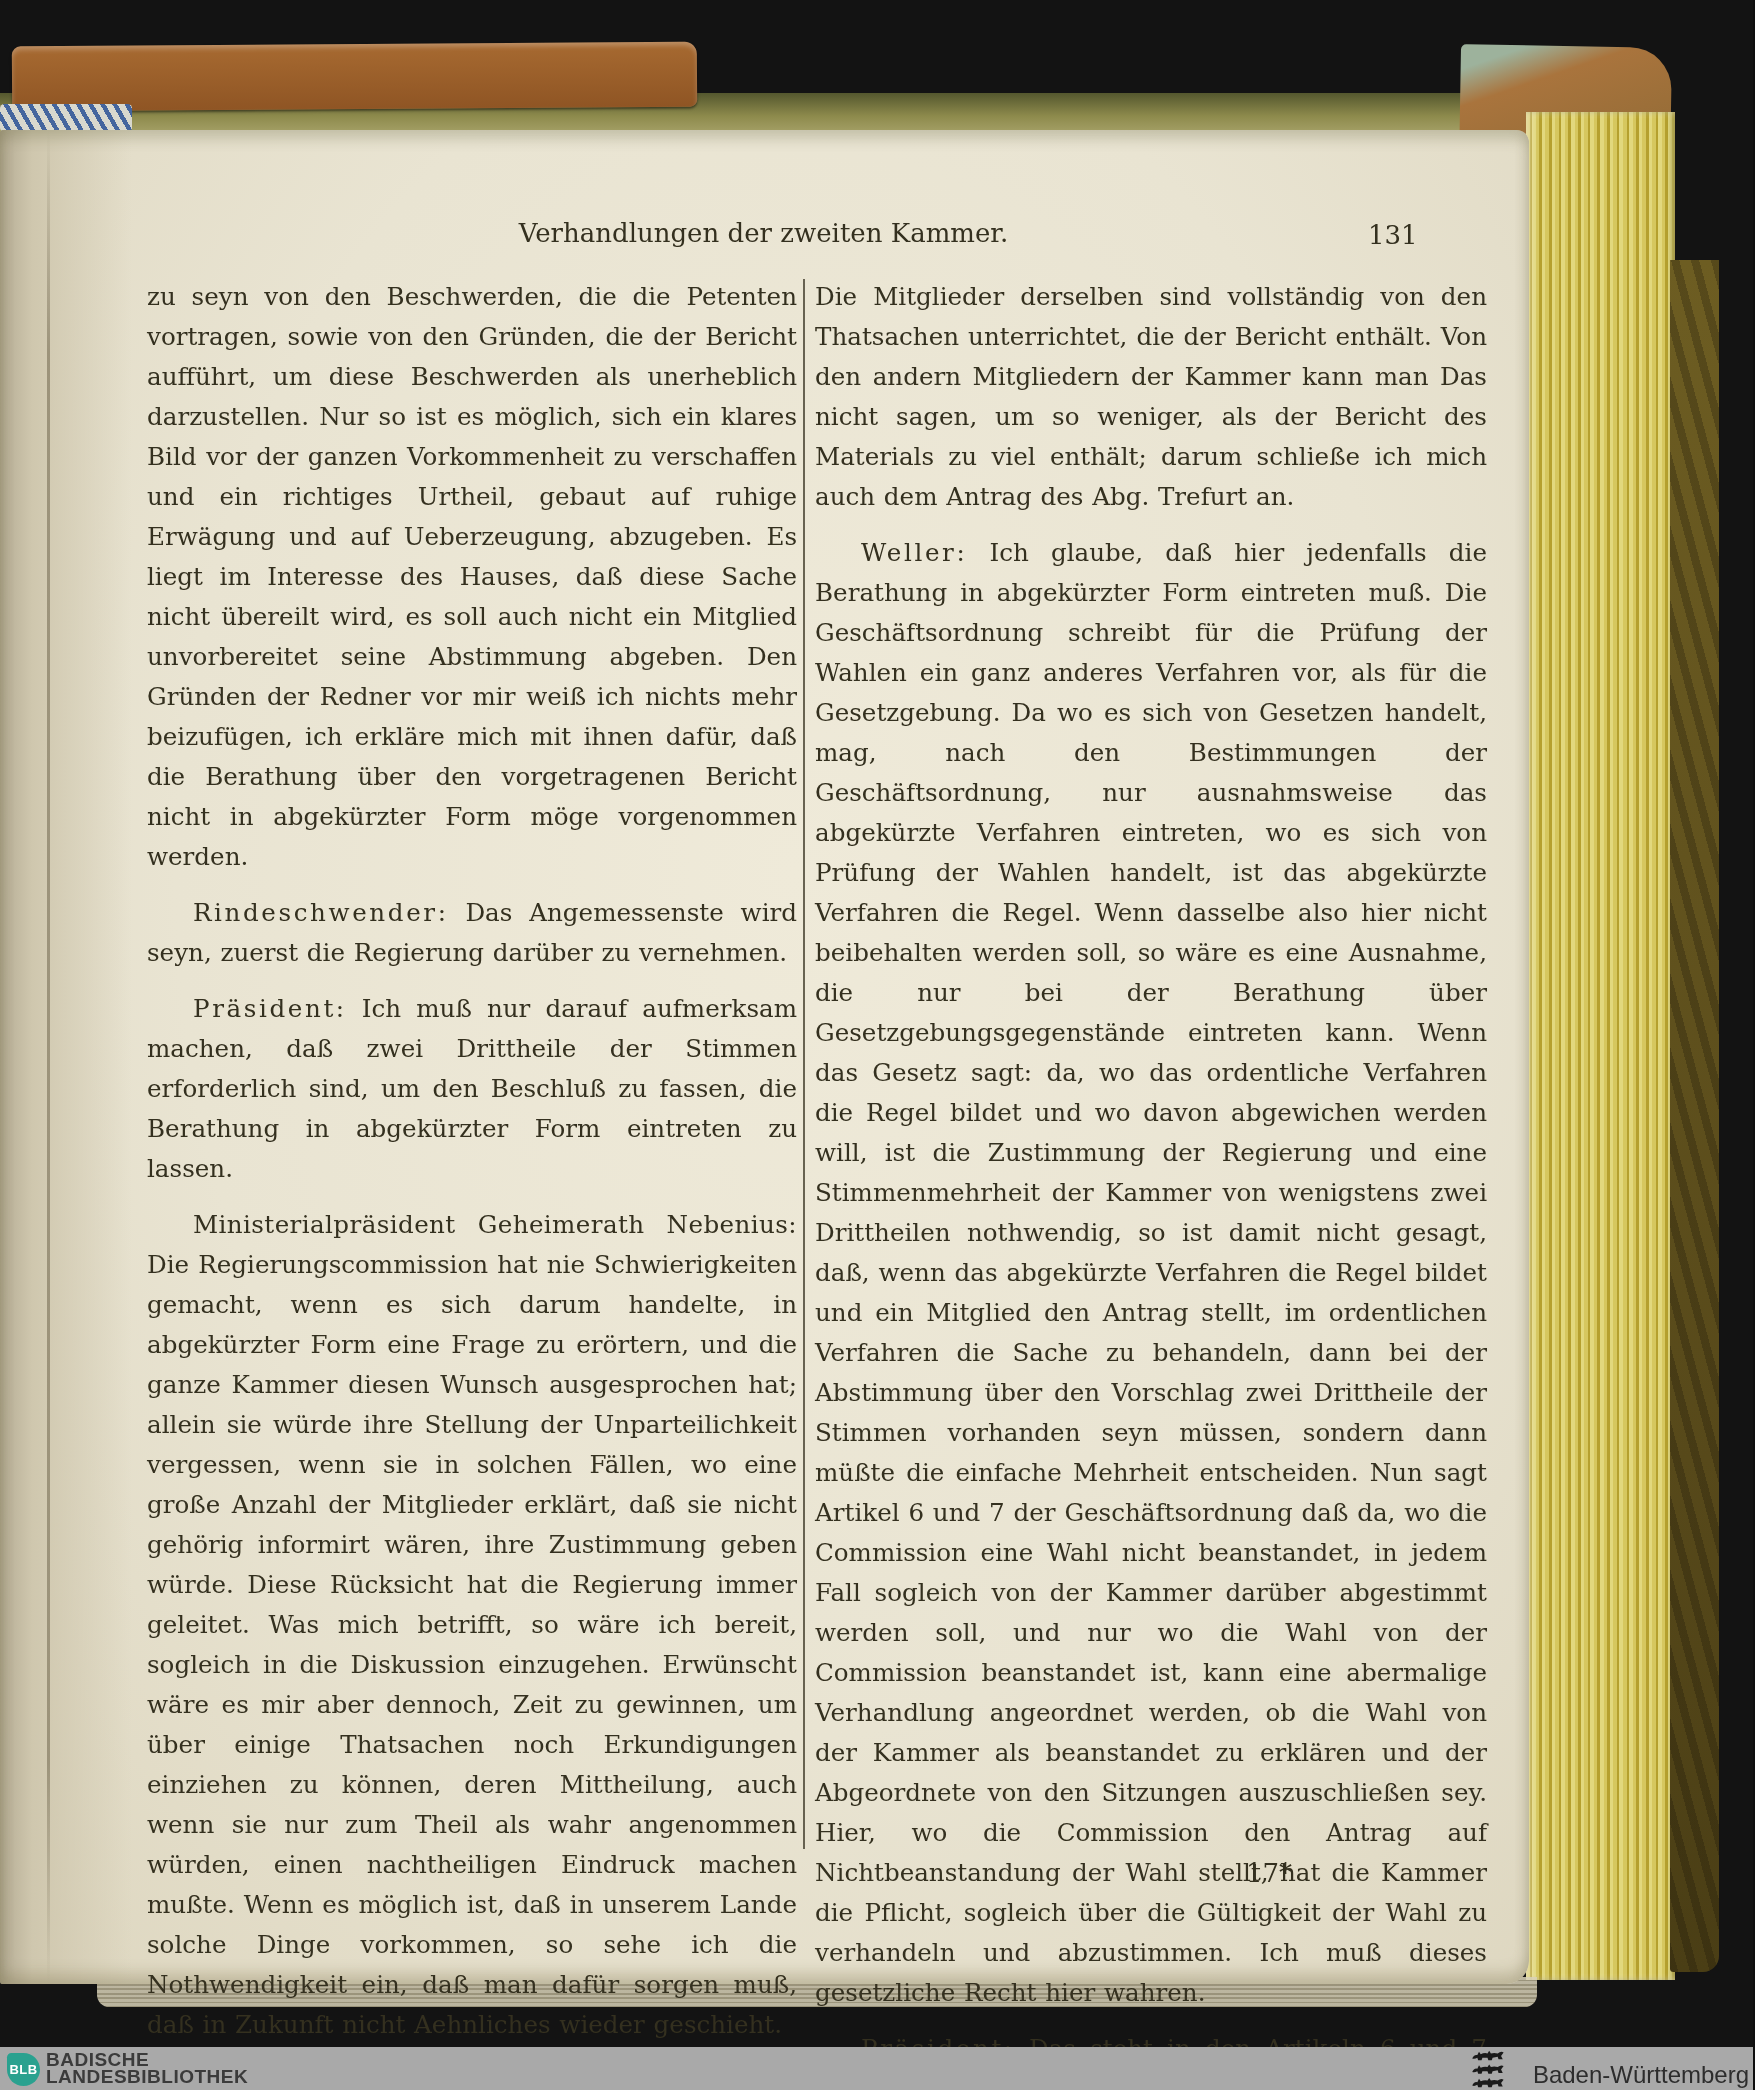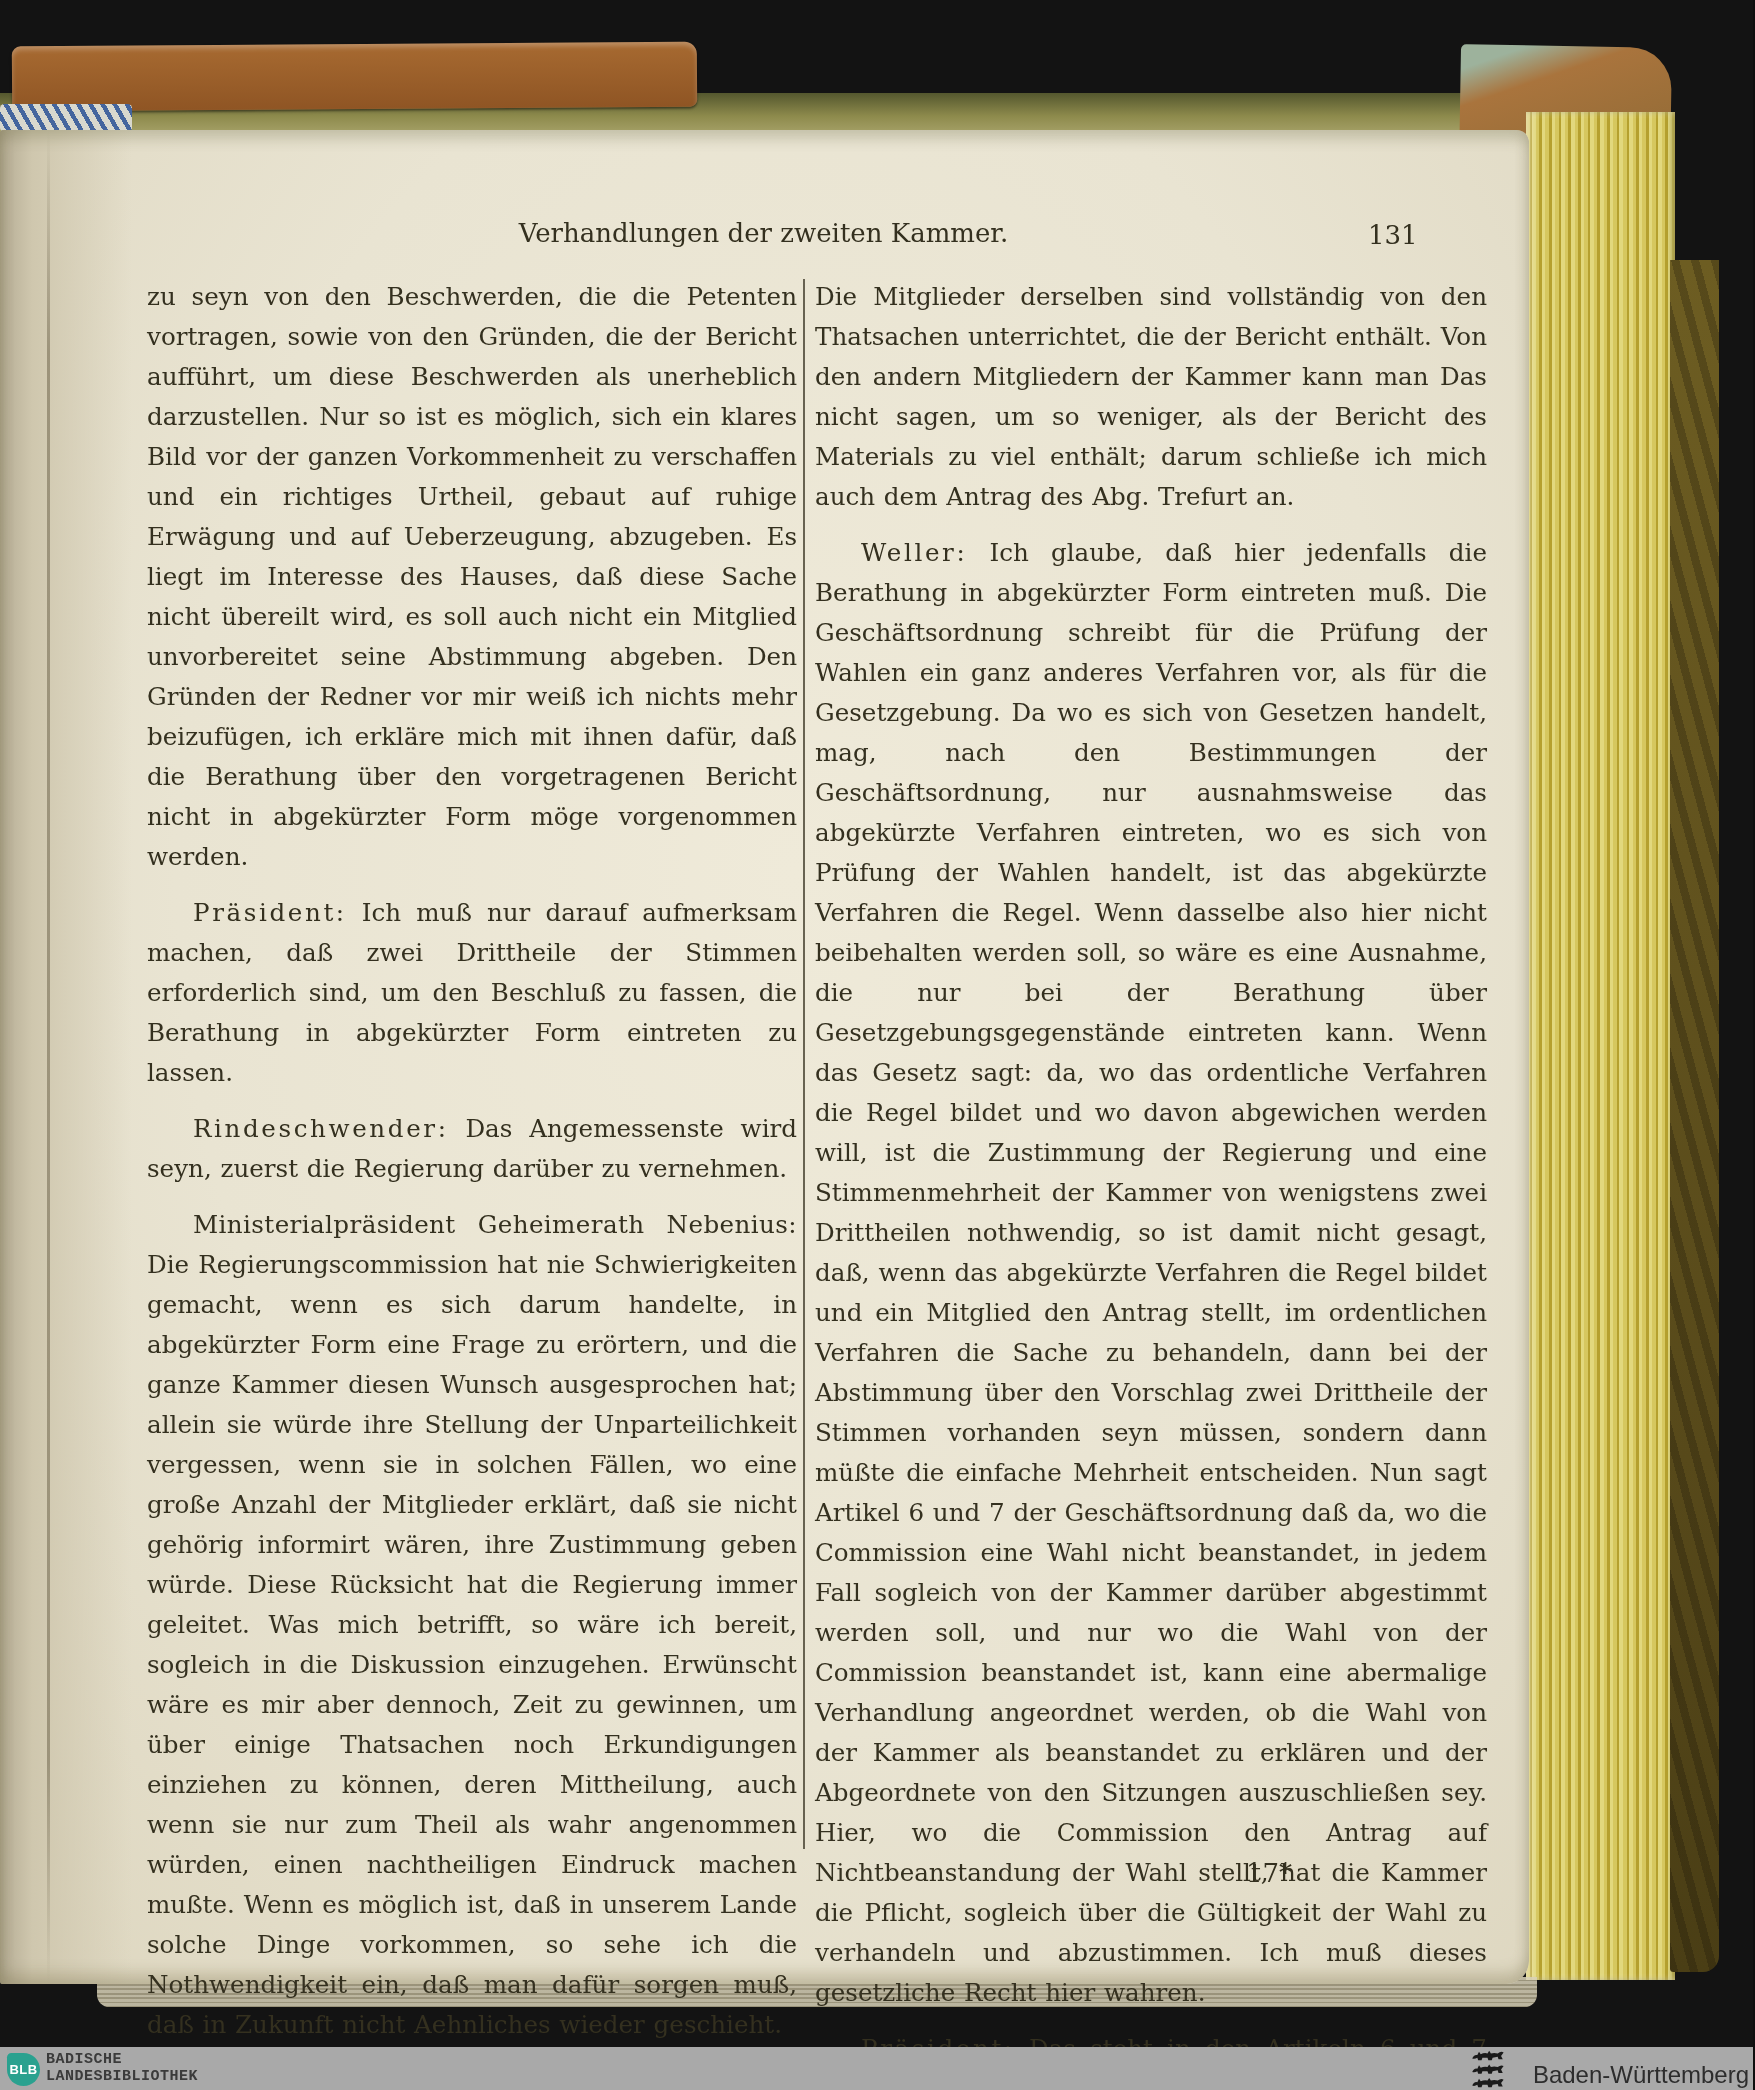--- a/index.html
+++ b/index.html
@@ -58,21 +58,21 @@
        background:#46412f;opacity:.8;}
   .sig-mark{position:absolute;left:1246px;top:1728px;font-size:26px;color:#34301f;}
 
   
   .footer-bar{position:absolute;left:0;top:2047px;width:1756px;height:44px;
        background:#a9a9a9;font-family:"Liberation Sans","DejaVu Sans",sans-serif;}
   .blb-logo{position:absolute;left:7px;top:5.3px;display:flex;align-items:flex-end;gap:6px;}
   .blb-badge{width:33px;height:33px;background:#2aa18f;border-radius:4.4px 16.7px 16.7px 16.7px;
        display:flex;align-items:center;justify-content:center;
        color:#ffffff;font-weight:bold;font-size:13px;letter-spacing:0.4px;}
-  .blb-text{color:#3b3b3b;font-weight:bold;font-size:15px;line-height:16.7px;letter-spacing:0.5px;font-family:Liberation Mono, monospace;}
+  .blb-text{color:#3b3b3b;font-weight:bold;font-size:19px;line-height:16.7px;letter-spacing:0.5px;}
   .bw-logo{position:absolute;right:7px;top:1.8px;height:40px;display:flex;align-items:flex-end;gap:28px;}
   .bw-lions{width:35px;height:39px;}
   .bw-label{color:#2d2d2d;font-size:24px;}
 </style>
 </head>
 <body>
 
 <div class="screen">
 
   <div class="top-edge"></div>
@@ -86,22 +86,22 @@
   <div class="page">
     <div class="crease"></div>
 
     <div class="page-header">
       <span>Verhandlungen der zweiten Kammer.</span>
     </div>
     <div class="page-number">131</div>
 
     <div class="col col-left">
       <p><span class="speaker"></span><span>zu seyn von den Beschwerden, die die Petenten vortragen, sowie von den Gründen, die der Bericht aufführt, um diese Beschwerden als unerheblich darzustellen. Nur so ist es möglich, sich ein klares Bild vor der ganzen Vorkommenheit zu verschaffen und ein richtiges Urtheil, gebaut auf ruhige Erwägung und auf Ueberzeugung, abzugeben. Es liegt im Interesse des Hauses, daß diese Sache nicht übereilt wird, es soll auch nicht ein Mitglied unvorbereitet seine Abstimmung abgeben. Den Gründen der Redner vor mir weiß ich nichts mehr beizufügen, ich erkläre mich mit ihnen dafür, daß die Berathung über den vorgetragenen Bericht nicht in abgekürzter Form möge vorgenommen werden.</span></p>
+      <p class="indent"><span class="speaker">Rindeschwender:</span> <span>Das Angemessenste wird seyn, zuerst die Regierung darüber zu vernehmen.</span></p>
       <p class="indent"><span class="speaker">Präsident:</span> <span>Ich muß nur darauf aufmerksam machen, daß zwei Drittheile der Stimmen erforderlich sind, um den Beschluß zu fassen, die Berathung in abgekürzter Form eintreten zu lassen.</span></p>
-      <p class="indent"><span class="speaker">Rindeschwender:</span> <span>Das Angemessenste wird seyn, zuerst die Regierung darüber zu vernehmen.</span></p>
       <p class="indent p-nebenius"><span class="speaker">Ministerialpräsident Geheimerath Nebenius:</span> <span>Die Regierungscommission hat nie Schwierigkeiten gemacht, wenn es sich darum handelte, in abgekürzter Form eine Frage zu erörtern, und die ganze Kammer diesen Wunsch ausgesprochen hat; allein sie würde ihre Stellung der Unparteilichkeit vergessen, wenn sie in solchen Fällen, wo eine große Anzahl der Mitglieder erklärt, daß sie nicht gehörig informirt wären, ihre Zustimmung geben würde. Diese Rücksicht hat die Regierung immer geleitet. Was mich betrifft, so wäre ich bereit, sogleich in die Diskussion einzugehen. Erwünscht wäre es mir aber dennoch, Zeit zu gewinnen, um über einige Thatsachen noch Erkundigungen einziehen zu können, deren Mittheilung, auch wenn sie nur zum Theil als wahr angenommen würden, einen nachtheiligen Eindruck machen mußte. Wenn es möglich ist, daß in unserem Lande solche Dinge vorkommen, so sehe ich die Nothwendigkeit ein, daß man dafür sorgen muß, daß in Zukunft nicht Aehnliches wieder geschieht.</span></p>
       <p class="indent"><span class="speaker">Litschgi:</span> <span>Ich wollte nur bemerken: von Seiten der Mitglieder der Commission sollte man sich wohl am Wenigsten dem Antrag des Abg. Trefurt widersetzen.</span></p>
     </div>
 
     <div class="col-divider"></div>
 
     <div class="col col-right">
       <p><span class="speaker"></span><span>Die Mitglieder derselben sind vollständig von den Thatsachen unterrichtet, die der Bericht enthält. Von den andern Mitgliedern der Kammer kann man Das nicht sagen, um so weniger, als der Bericht des Materials zu viel enthält; darum schließe ich mich auch dem Antrag des Abg. Trefurt an.</span></p>
       <p class="indent"><span class="speaker">Weller:</span> <span>Ich glaube, daß hier jedenfalls die Berathung in abgekürzter Form eintreten muß. Die Geschäftsordnung schreibt für die Prüfung der Wahlen ein ganz anderes Verfahren vor, als für die Gesetzgebung. Da wo es sich von Gesetzen handelt, mag, nach den Bestimmungen der Geschäftsordnung, nur ausnahmsweise das abgekürzte Verfahren eintreten, wo es sich von Prüfung der Wahlen handelt, ist das abgekürzte Verfahren die Regel. Wenn dasselbe also hier nicht beibehalten werden soll, so wäre es eine Ausnahme, die nur bei der Berathung über Gesetzgebungsgegenstände eintreten kann. Wenn das Gesetz sagt: da, wo das ordentliche Verfahren die Regel bildet und wo davon abgewichen werden will, ist die Zustimmung der Regierung und eine Stimmenmehrheit der Kammer von wenigstens zwei Drittheilen nothwendig, so ist damit nicht gesagt, daß, wenn das abgekürzte Verfahren die Regel bildet und ein Mitglied den Antrag stellt, im ordentlichen Verfahren die Sache zu behandeln, dann bei der Abstimmung über den Vorschlag zwei Drittheile der Stimmen vorhanden seyn müssen, sondern dann müßte die einfache Mehrheit entscheiden. Nun sagt Artikel 6 und 7 der Geschäftsordnung daß da, wo die Commission eine Wahl nicht beanstandet, in jedem Fall sogleich von der Kammer darüber abgestimmt werden soll, und nur wo die Wahl von der Commission beanstandet ist, kann eine abermalige Verhandlung angeordnet werden, ob die Wahl von der Kammer als beanstandet zu erklären und der Abgeordnete von den Sitzungen auszuschließen sey. Hier, wo die Commission den Antrag auf Nichtbeanstandung der Wahl stellt, hat die Kammer die Pflicht, sogleich über die Gültigkeit der Wahl zu verhandeln und abzustimmen. Ich muß dieses gesetzliche Recht hier wahren.</span></p>
       <p class="indent"><span class="speaker">Präsident:</span> <span>Das steht in den Artikeln 6 und 7 nicht, sondern der Artikel 69 der Geschäftsordnung ist maßgebend in diesem Fall; aber richtig ist, was der</span></p>

